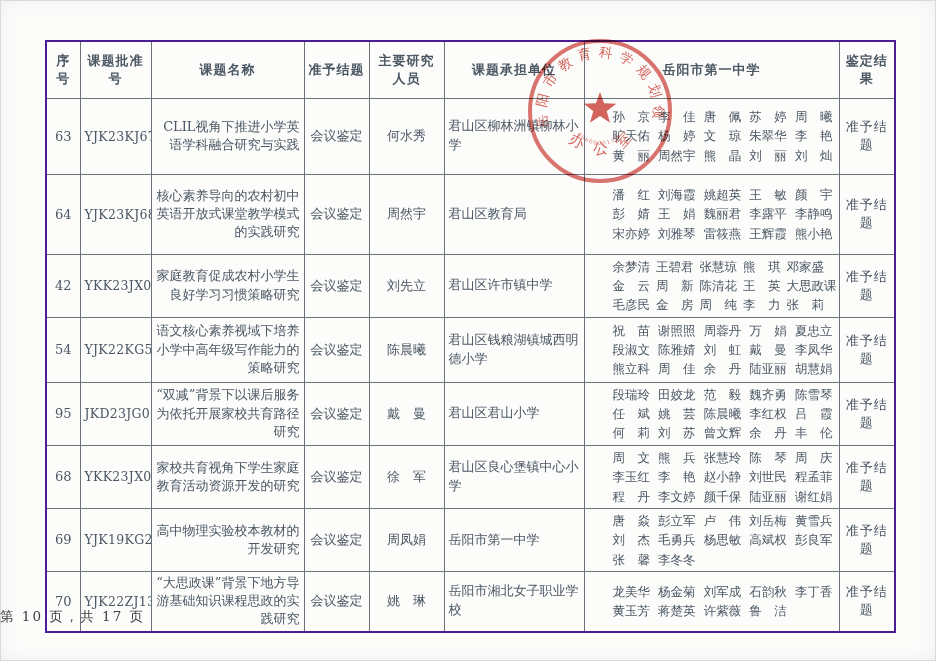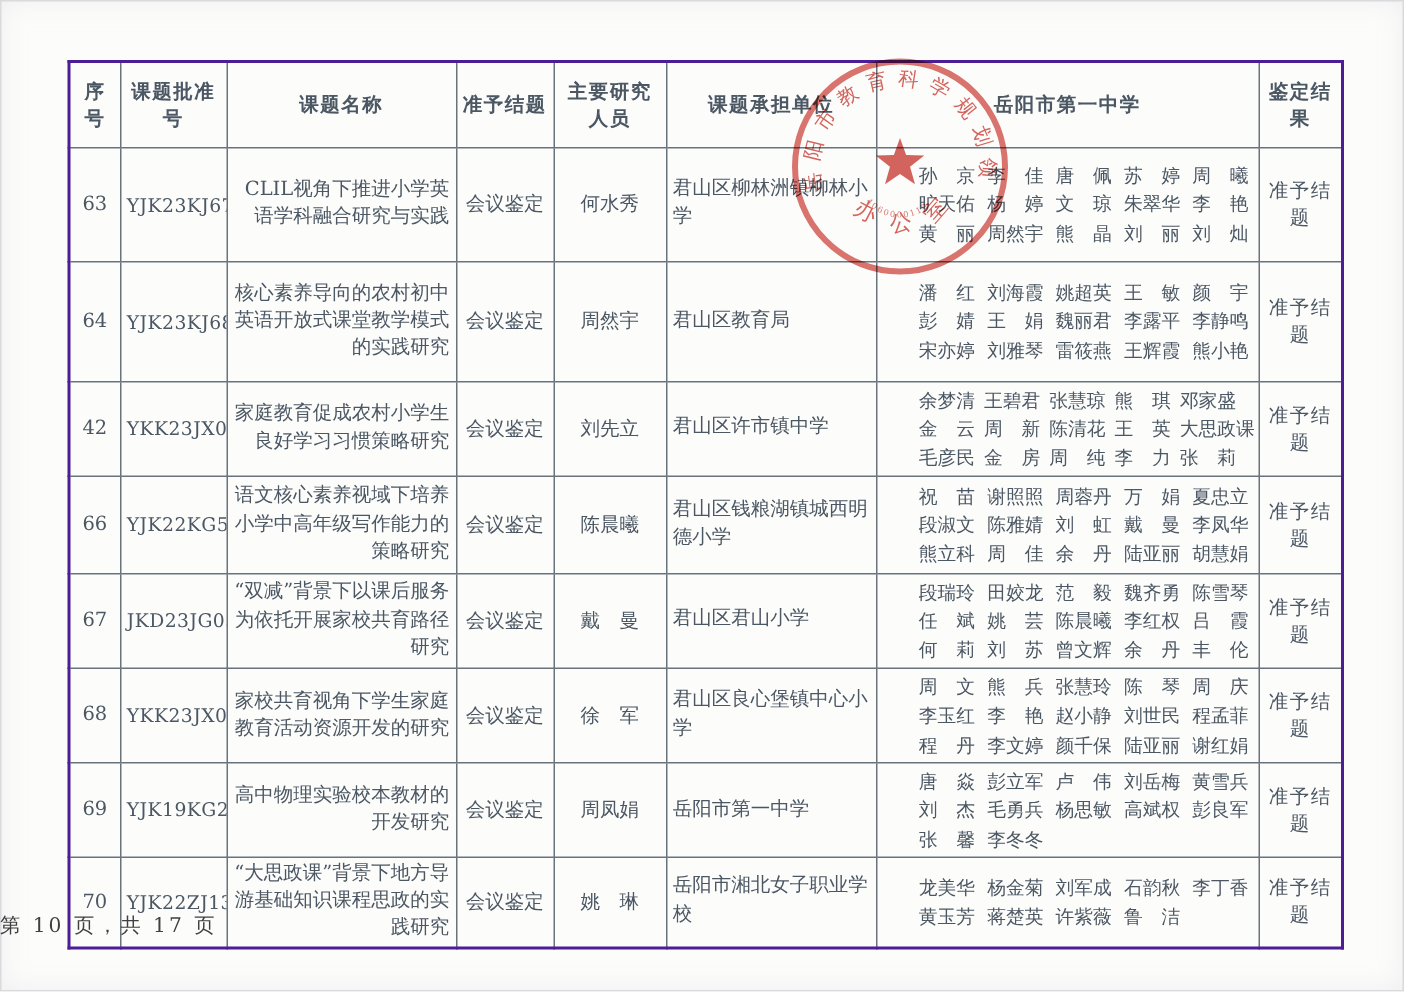--- a/index.html
+++ b/index.html
@@ -162,21 +162,21 @@
               <span>毛彦民</span>
               <span>金　房</span>
               <span>周　纯</span>
               <span>李　力</span>
               <span>张　莉</span>
             </div>
           </td>
           <td class="c-result">准予结题</td>
         </tr>
         <tr>
-          <td class="c-seq">66</td>
+          <td class="c-seq">54</td>
           <td class="c-approval">YJK22KG59</td>
           <td class="c-title">语文核心素养视域下培养小学中高年级写作能力的策略研究</td>
           <td class="c-type">会议鉴定</td>
           <td class="c-leader">陈晨曦</td>
           <td class="c-unit">君山区钱粮湖镇城西明德小学</td>
           <td class="c-researchers">
             <div class="names-grid">
               <span>祝　苗</span>
               <span>谢照照</span>
               <span>周蓉丹</span>
@@ -190,21 +190,21 @@
               <span>熊立科</span>
               <span>周　佳</span>
               <span>余　丹</span>
               <span>陆亚丽</span>
               <span>胡慧娟</span>
             </div>
           </td>
           <td class="c-result">准予结题</td>
         </tr>
         <tr>
-          <td class="c-seq">67</td>
+          <td class="c-seq">95</td>
           <td class="c-approval">JKD23JG03</td>
           <td class="c-title">“双减”背景下以课后服务为依托开展家校共育路径研究</td>
           <td class="c-type">会议鉴定</td>
           <td class="c-leader">戴　曼</td>
           <td class="c-unit">君山区君山小学</td>
           <td class="c-researchers">
             <div class="names-grid">
               <span>段瑞玲</span>
               <span>田姣龙</span>
               <span>范　毅</span>

